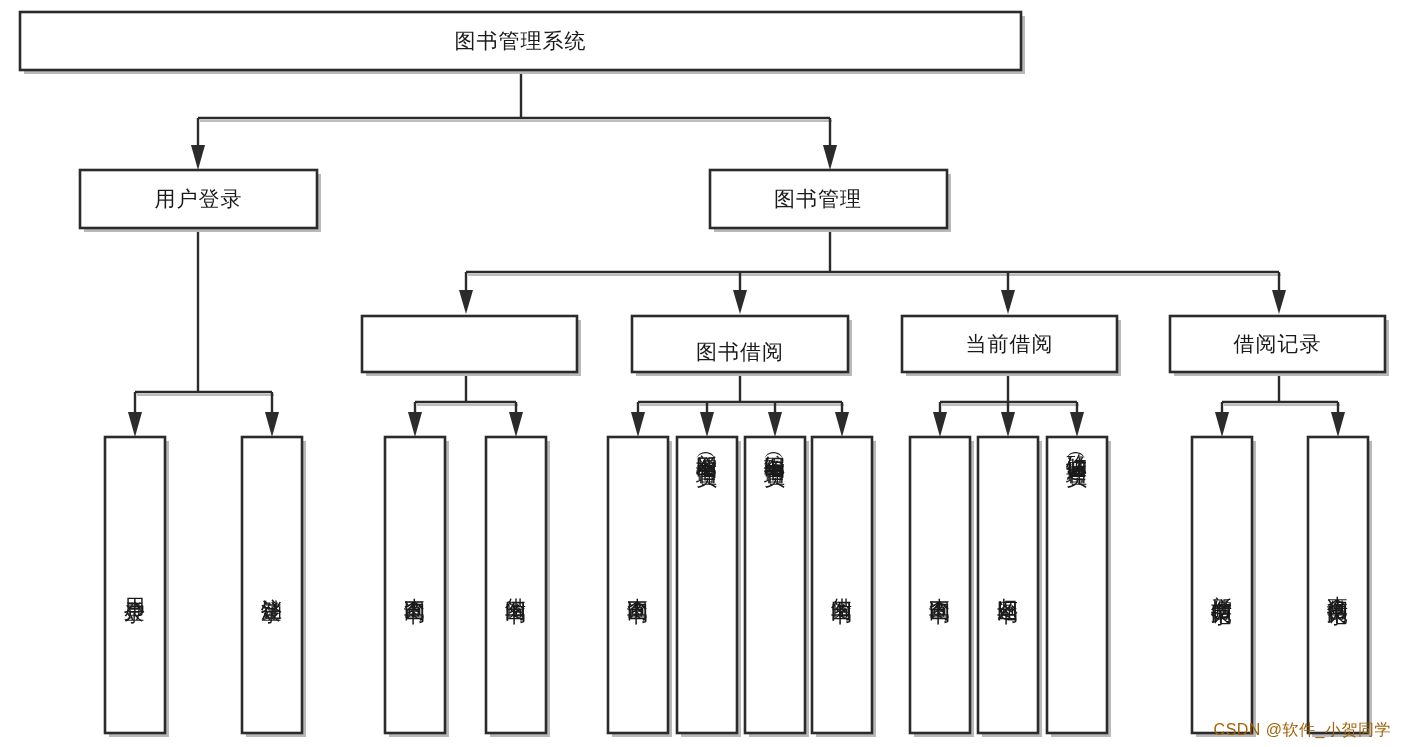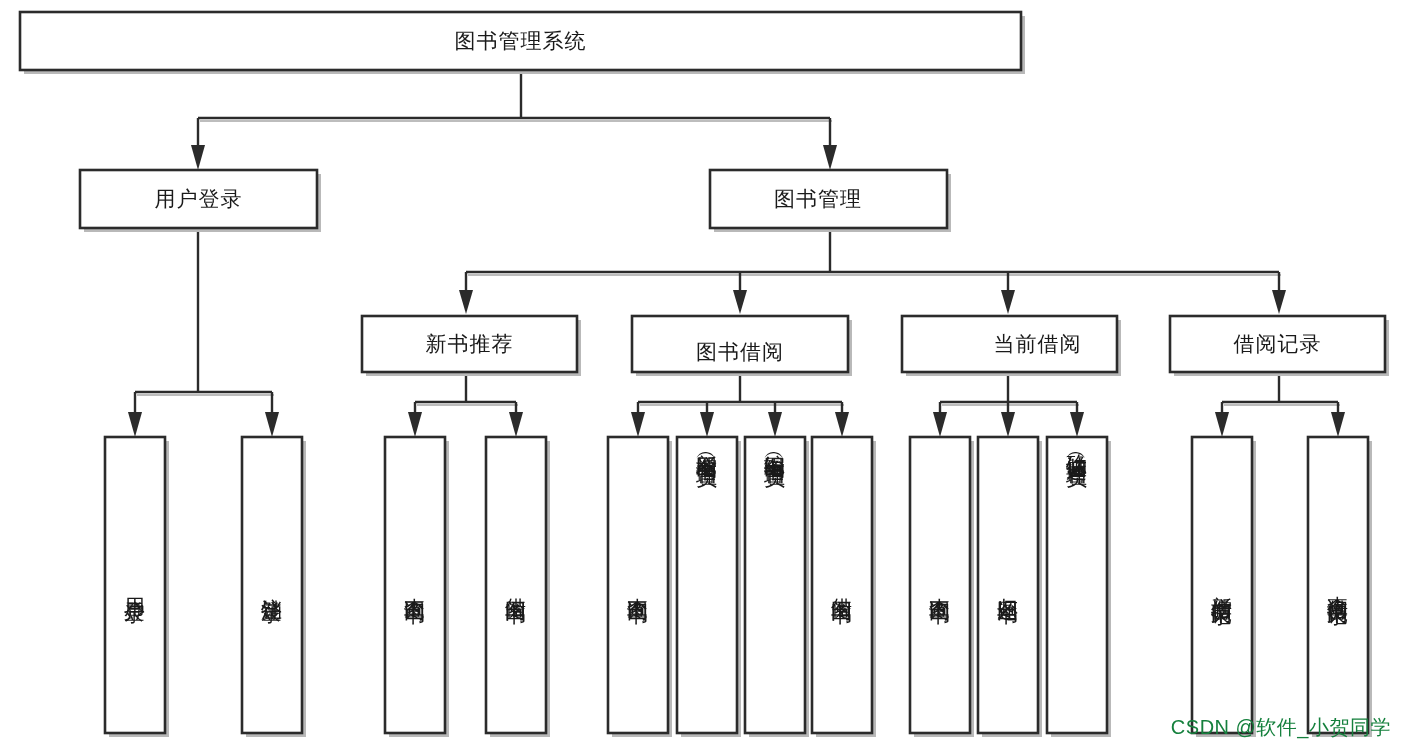--- a/index.html
+++ b/index.html
@@ -78,22 +78,22 @@
     font-size: 21px;
     color: #1a1a1a;
     letter-spacing: 1px;
     white-space: nowrap;
     font-family: "Liberation Sans", "DejaVu Sans", sans-serif;
   }
   #watermark {
     position: absolute;
     right: 14px;
     bottom: 6px;
-    font-size: 20px;
-    color: #15803d;
+    font-size: 16px;
+    color: #a16207;
     letter-spacing: 0.5px;
     font-family: "Liberation Sans", "DejaVu Sans", sans-serif;
     white-space: nowrap;
     pointer-events: none;
   }
 </style>
 </head>
 <body>
 
 <div id="diagram-root">
@@ -243,29 +243,26 @@
   </div>
 
   <div class="hlabel-wrap" style="left:80px; top:170px; width:237px; height:58px;">
     <span>用户登录</span>
   </div>
 
   <div class="hlabel-wrap" style="left:710px; top:170px; width:216px; height:58px;">
     <span>图书管理</span>
   </div>
 
-  <div class="hlabel-wrap" style="left:362px; top:316px; width:215px; height:56px;">
-    <span>新书推荐</span>
-  </div>
 
   <div class="hlabel-wrap" style="left:632px; top:316px; width:216px; height:72px;">
     <span>图书借阅</span>
   </div>
 
-  <div class="hlabel-wrap" style="left:902px; top:316px; width:215px; height:56px;padding-left:28px;">
+  <div class="hlabel-wrap" style="left:902px; top:316px; width:215px; height:56px;">
     <span>当前借阅</span>
   </div>
 
   <div class="hlabel-wrap" style="left:1170px; top:316px; width:215px; height:56px;">
     <span>借阅记录</span>
   </div>
 
   <div class="vlabel-wrap" style="left:105px; top:437px; width:60px; height:296px;">
     <span>用户登录</span>
   </div>

